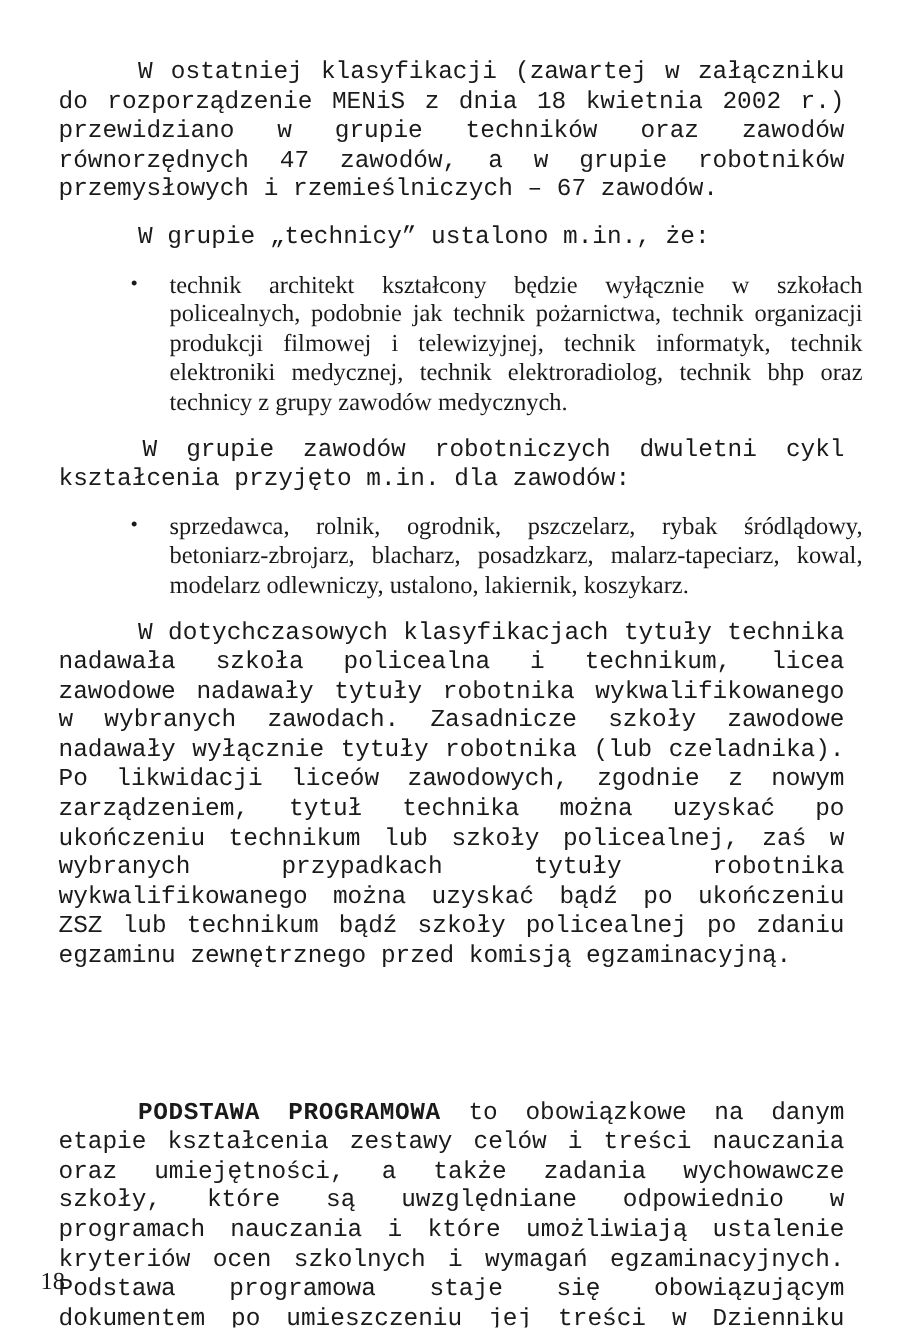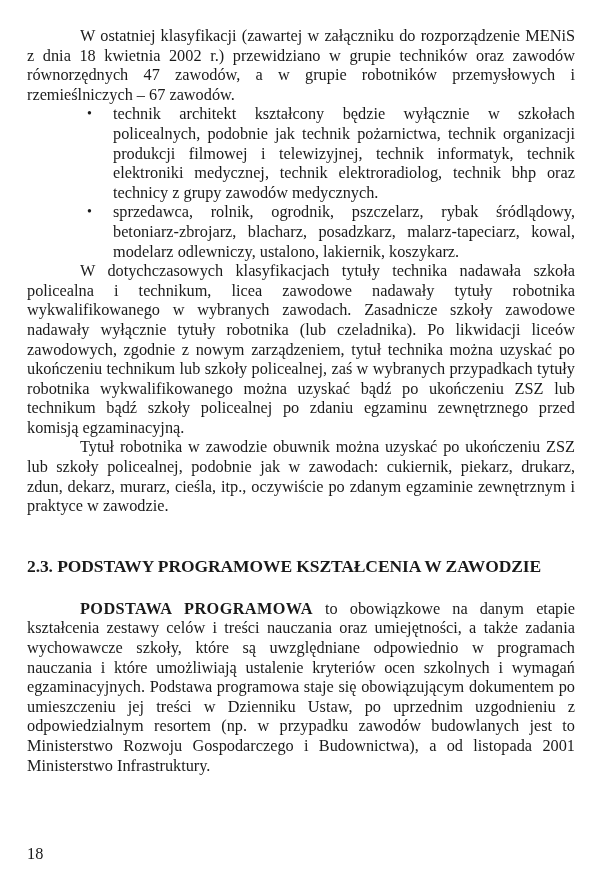--- a/index.html
+++ b/index.html
@@ -4,21 +4,21 @@
   <style>
     html, body { margin: 0; padding: 0; background: #ffffff; }
     body {
       width: 600px; height: 885px; overflow: hidden; position: relative;
       font-family: "Liberation Serif", "DejaVu Serif", serif;
       color: #1a1a1a;
       font-size: 16.3px;
       line-height: 19.6px;
     }
     .page { position: absolute; left: 27px; top: 26px; width: 548px; }
-    p { margin: 0; text-align: justify; text-align-last: left; }
+    p { margin: 12px; text-align: justify; text-align-last: left; font-family: Liberation Mono, monospace; }
     .indent { text-indent: 53px; }
     .indent2 { text-indent: 56px; }
     ul.bullets { list-style: none; margin: 0; padding: 0 0 0 86px; }
     ul.bullets li { position: relative; text-align: justify; text-align-last: left; }
     ul.bullets li .bullet {
       position: absolute; left: -26px; top: 0; font-size: 14px;
     }
     .gap-heading { height: 39px; }
     h2 {
       margin: 0; font-size: 17.5px; font-weight: bold; line-height: 22px;
@@ -26,35 +26,35 @@
     }
     .gap-after-heading { height: 22px; }
     .strong { font-weight: bold; letter-spacing: 0.4px; }
     .page-number { position: absolute; left: 27px; top: 844px; font-size: 16.3px; }
   </style>
 </head>
 <body>
 
 <div class="page">
   <p class="indent">W ostatniej klasyfikacji (zawartej w załączniku do rozporządzenie MENiS z dnia 18 kwietnia 2002 r.) przewidziano w grupie techników oraz zawodów równorzędnych 47 zawodów, a w grupie robotników przemysłowych i rzemieślniczych – 67 zawodów.</p>
+  <p class="indent">W grupie „technicy” ustalono m.in., że:</p>
   <ul class="bullets">
     <li>
       <span class="bullet">•</span>
       <span>technik architekt kształcony będzie wyłącznie w szkołach policealnych, podobnie jak technik pożarnictwa, technik organizacji produkcji filmowej i telewizyjnej, technik informatyk, technik elektroniki medycznej, technik elektroradiolog, technik bhp oraz technicy z grupy zawodów medycznych.</span>
     </li>
   </ul>
+  <p class="indent2">W grupie zawodów robotniczych dwuletni cykl kształcenia przyjęto m.in. dla zawodów:</p>
   <ul class="bullets">
     <li>
       <span class="bullet">•</span>
       <span>sprzedawca, rolnik, ogrodnik, pszczelarz, rybak śródlądowy, betoniarz-zbrojarz, blacharz, posadzkarz, malarz-tapeciarz, kowal, modelarz odlewniczy, ustalono, lakiernik, koszykarz.</span>
     </li>
   </ul>
   <p class="indent">W dotychczasowych klasyfikacjach tytuły technika nadawała szkoła policealna i technikum, licea zawodowe nadawały tytuły robotnika wykwalifikowanego w wybranych zawodach. Zasadnicze szkoły zawodowe nadawały wyłącznie tytuły robotnika (lub czeladnika). Po likwidacji liceów zawodowych, zgodnie z nowym zarządzeniem, tytuł technika można uzyskać po ukończeniu technikum lub szkoły policealnej, zaś w wybranych przypadkach tytuły robotnika wykwalifikowanego można uzyskać bądź po ukończeniu ZSZ lub technikum bądź szkoły policealnej po zdaniu egzaminu zewnętrznego przed komisją egzaminacyjną.</p>
-  <p class="indent">Tytuł robotnika w zawodzie obuwnik można uzyskać po ukończeniu ZSZ lub szkoły policealnej, podobnie jak w zawodach: cukiernik, piekarz, drukarz, zdun, dekarz, murarz, cieśla, itp., oczywiście po zdanym egzaminie zewnętrznym i praktyce w zawodzie.</p>
 
   <div class="gap-heading"></div>
-  <h2>2.3. PODSTAWY PROGRAMOWE KSZTAŁCENIA W ZAWODZIE</h2>
   <div class="gap-after-heading"></div>
 
   <p class="indent"><span class="strong">PODSTAWA PROGRAMOWA</span><span> to obowiązkowe na danym etapie kształcenia zestawy celów i treści nauczania oraz umiejętności, a także zadania wychowawcze szkoły, które są uwzględniane odpowiednio w programach nauczania i które umożliwiają ustalenie kryteriów ocen szkolnych i wymagań egzaminacyjnych. Podstawa programowa staje się obowiązującym dokumentem po umieszczeniu jej treści w Dzienniku Ustaw, po uprzednim uzgodnieniu z odpowiedzialnym resortem (np. w przypadku zawodów budowlanych jest to Ministerstwo Rozwoju Gospodarczego i Budownictwa), a od listopada 2001 Ministerstwo Infrastruktury.</span></p>
 </div>
 
 <div class="page-number">18</div>
 
 </body></html>

